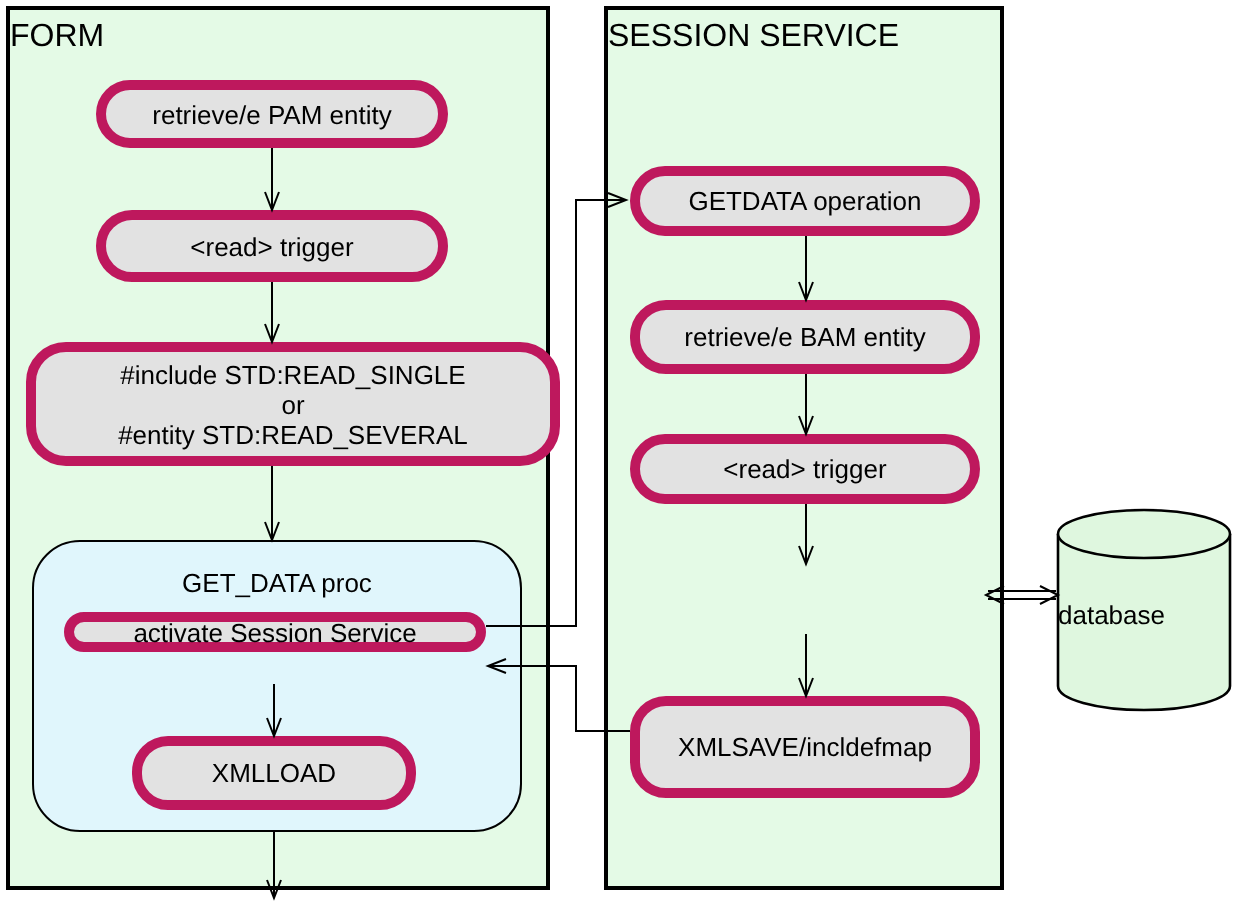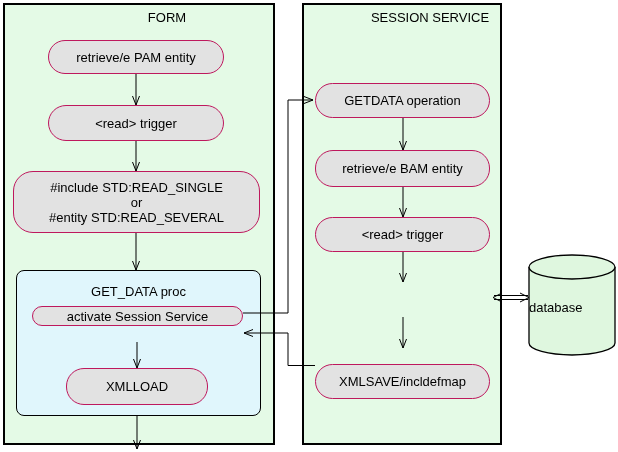--- a/index.html
+++ b/index.html
@@ -1,26 +1,26 @@
 <!DOCTYPE html>
 <html><head>
 <meta charset="utf-8">
 <style>
   html,body{margin:0;padding:0;background:#ffffff;}
   body{font-family:"Liberation Sans", sans-serif;color:#000;}
   .stage{position:relative;width:618px;height:452px;background:#ffffff;overflow:hidden;}
   .panel{position:absolute;background:#e4fae6;border:2px solid #000;box-sizing:border-box;z-index:1;}
-  .panel-title{position:absolute;left:0;top:5px;width:100%;text-align:center;font-size:13px;z-index:2;margin-left:28px;}
-  .node{position:absolute;background:#e2e2e2;border:1px solid #be185d;box-sizing:border-box;
+  .panel-title{position:absolute;left:0;top:5px;width:100%;text-align:left;font-size:16px;z-index:2;}
+  .node{position:absolute;background:#e2e2e2;border:5px solid #be185d;box-sizing:border-box;
         display:flex;align-items:center;justify-content:center;text-align:center;
         font-size:13px;z-index:2;line-height:15px;}
   .stadium{border-radius:18px;}
   .biground{border-radius:20px;}
   .container-proc{position:absolute;background:#e0f6fc;border:1px solid #000;box-sizing:border-box;
-        border-radius:8px;z-index:2;}
+        border-radius:24px;z-index:2;}
   .container-title{position:absolute;left:0;top:13px;width:100%;text-align:center;font-size:13px;}
   .overlay{position:absolute;left:0;top:0;z-index:3;pointer-events:none;}
   .dbwrap{position:absolute;left:0;top:0;z-index:2;}
   .db-label{position:absolute;left:529px;top:300px;width:87px;text-align:left;font-size:13px;z-index:2;}
 </style>
 </head>
 <body>
 
 <div class="stage">
 
@@ -29,42 +29,42 @@
   </div>
 
   <div class="panel" style="left:302px;top:3px;width:200px;height:442px;">
     <div class="panel-title">SESSION SERVICE</div>
   </div>
 
   <div class="node stadium" style="left:48px;top:40px;width:176px;height:34px;">retrieve/e PAM entity</div>
 
   <div class="node stadium" style="left:48px;top:105px;width:176px;height:36px;">&lt;read&gt; trigger</div>
 
-  <div class="node biground" style="left:13px;top:171px;width:247px;height:62px;flex-direction:column;">
+  <div class="node biground" style="left:13px;top:171px;width:267px;height:62px;flex-direction:column;">
     <span>#include STD:READ_SINGLE</span>
     <span>or</span>
     <span>#entity STD:READ_SEVERAL</span>
   </div>
 
   <div class="container-proc" style="left:16px;top:270px;width:245px;height:146px;">
     <div class="container-title">GET_DATA proc</div>
   </div>
 
   <div class="node stadium" style="left:32px;top:306px;width:211px;height:20px;">activate Session Service</div>
 
   <div class="node stadium" style="left:315px;top:83px;width:175px;height:35px;">GETDATA operation</div>
 
   <div class="node stadium" style="left:66px;top:368px;width:142px;height:37px;">XMLLOAD</div>
 
   <div class="node stadium" style="left:315px;top:150px;width:175px;height:37px;">retrieve/e BAM entity</div>
 
   <div class="node stadium" style="left:315px;top:217px;width:175px;height:35px;">&lt;read&gt; trigger</div>
 
 
-  <div class="node stadium" style="left:315px;top:364px;width:175px;height:35px;">XMLSAVE/incldefmap</div>
+  <div class="node stadium" style="left:315px;top:348px;width:175px;height:51px;">XMLSAVE/incldefmap</div>
 
   <svg class="dbwrap" width="618" height="452">
     <path d="M 529 267 L 529 343 A 43 12 0 0 0 615 343 L 615 267" fill="#dff7df" stroke="#000" stroke-width="1.3"></path>
     <ellipse cx="572" cy="267" rx="43" ry="12" fill="#dff7df" stroke="#000" stroke-width="1.3"></ellipse>
   </svg>
   <div class="db-label">database</div>
 
   <svg class="overlay" width="618" height="452" stroke="#000" stroke-width="1" fill="none">
 
     <g>

